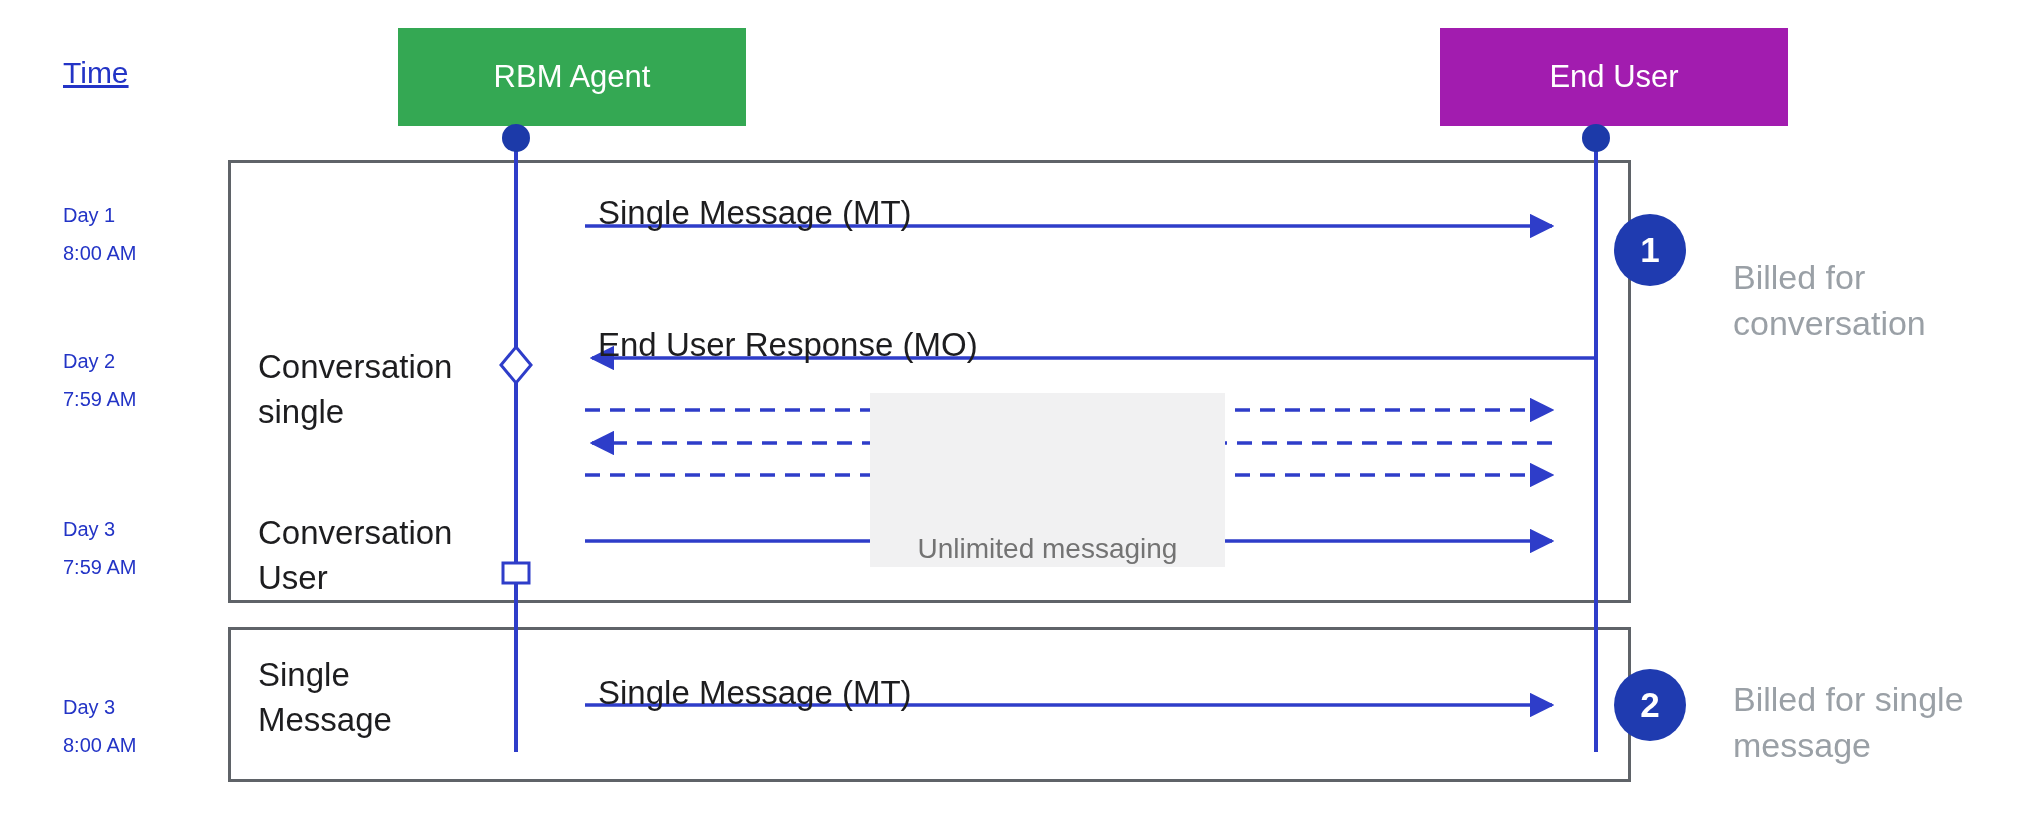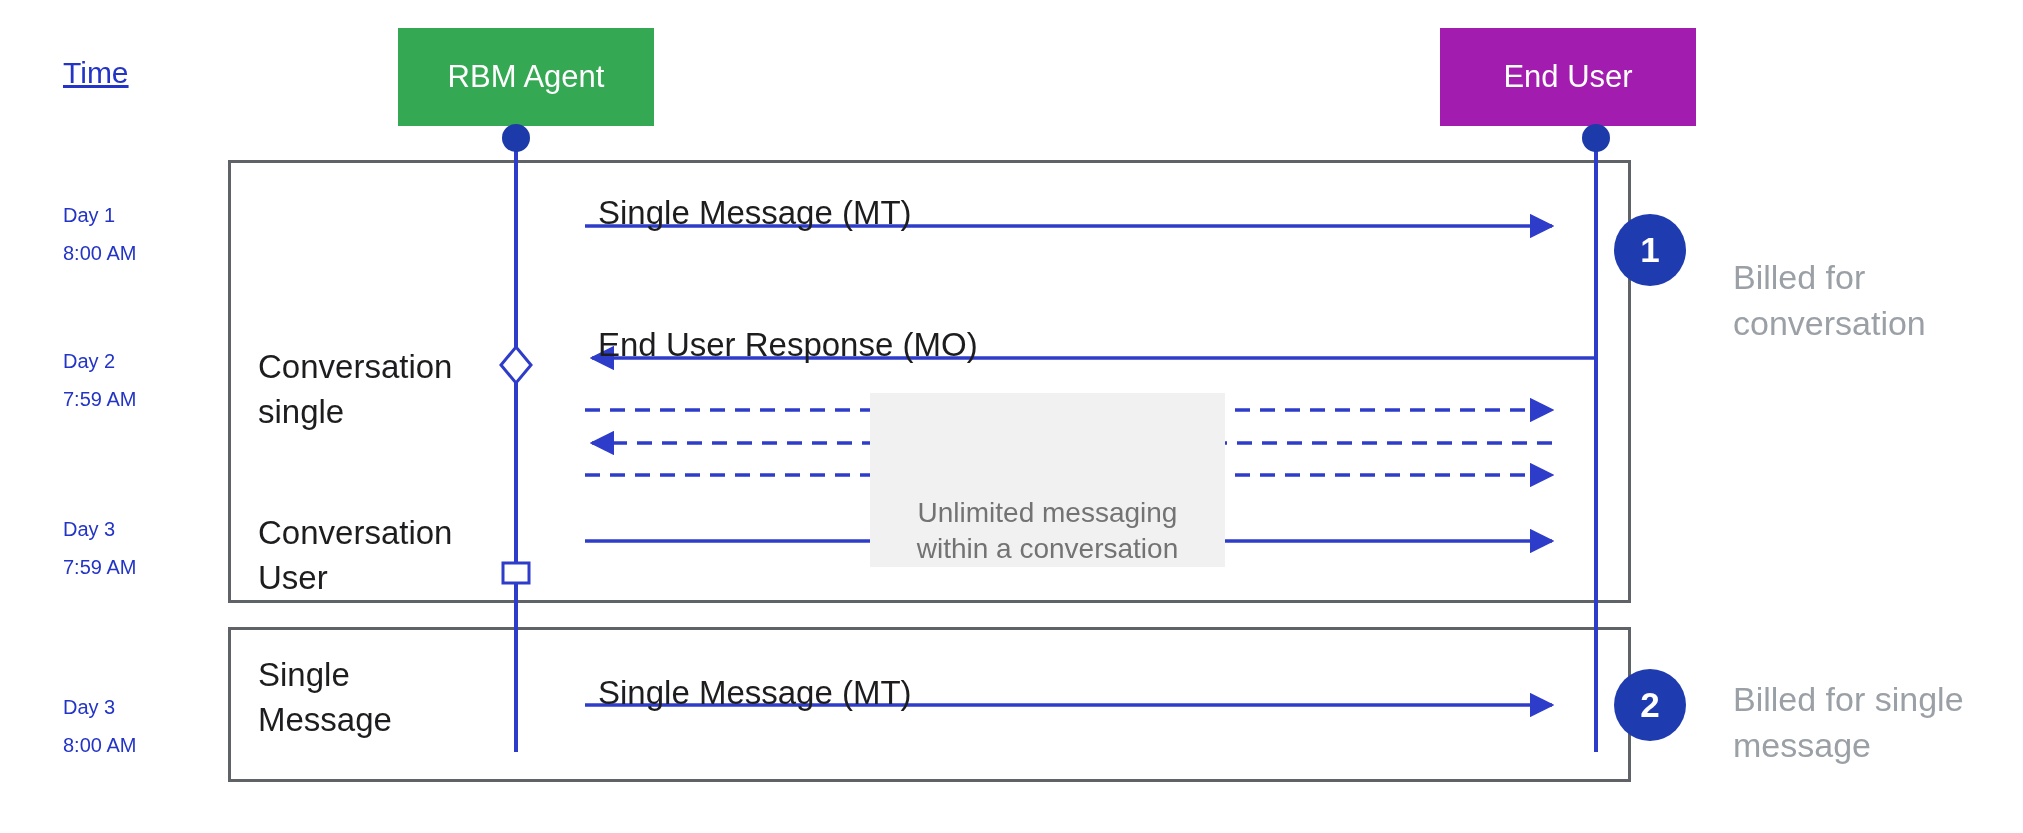--- a/index.html
+++ b/index.html
@@ -21,21 +21,21 @@
   .day-label{
     left:63px;
     font-size:20px;line-height:38px;color:#2334c6;
     white-space:nowrap;
   }
   .day-label span{display:block;}
   .day1{top:196px;} .day2{top:342px;} .day3a{top:510px;} .day3b{top:688px;}
 
   
   .actor{
-    top:28px;width:256px;height:98px;
+    top:28px;width:348px;height:98px;
     display:flex;align-items:center;justify-content:center;
     color:#ffffff;font-size:31px;
   }
   .actor-agent{left:398px;background:#34a853;}
   .actor-user{left:1440px;background:#a21caf;}
 
   
   .frame{border:3px solid #5f6368;background:transparent;}
   .frame1{left:228px;top:160px;width:1397px;height:437px;}
   .frame2{left:228px;top:627px;width:1397px;height:149px;}
@@ -152,21 +152,20 @@
     <span>Conversation</span>
     <span>User</span>
   </div>
   <div class="abs inner-label single-msg">
     <span>Single</span>
     <span>Message</span>
   </div>
 
   <div class="abs note">
     <span>Unlimited messaging</span>
-    <span>within a conversation</span>
   </div>
 
   <div class="abs badge badge1">1</div>
   <div class="abs billed billed1">
     <span>Billed for</span>
     <span>conversation</span>
   </div>
 
   <div class="abs badge badge2">2</div>
   <div class="abs billed billed2">

